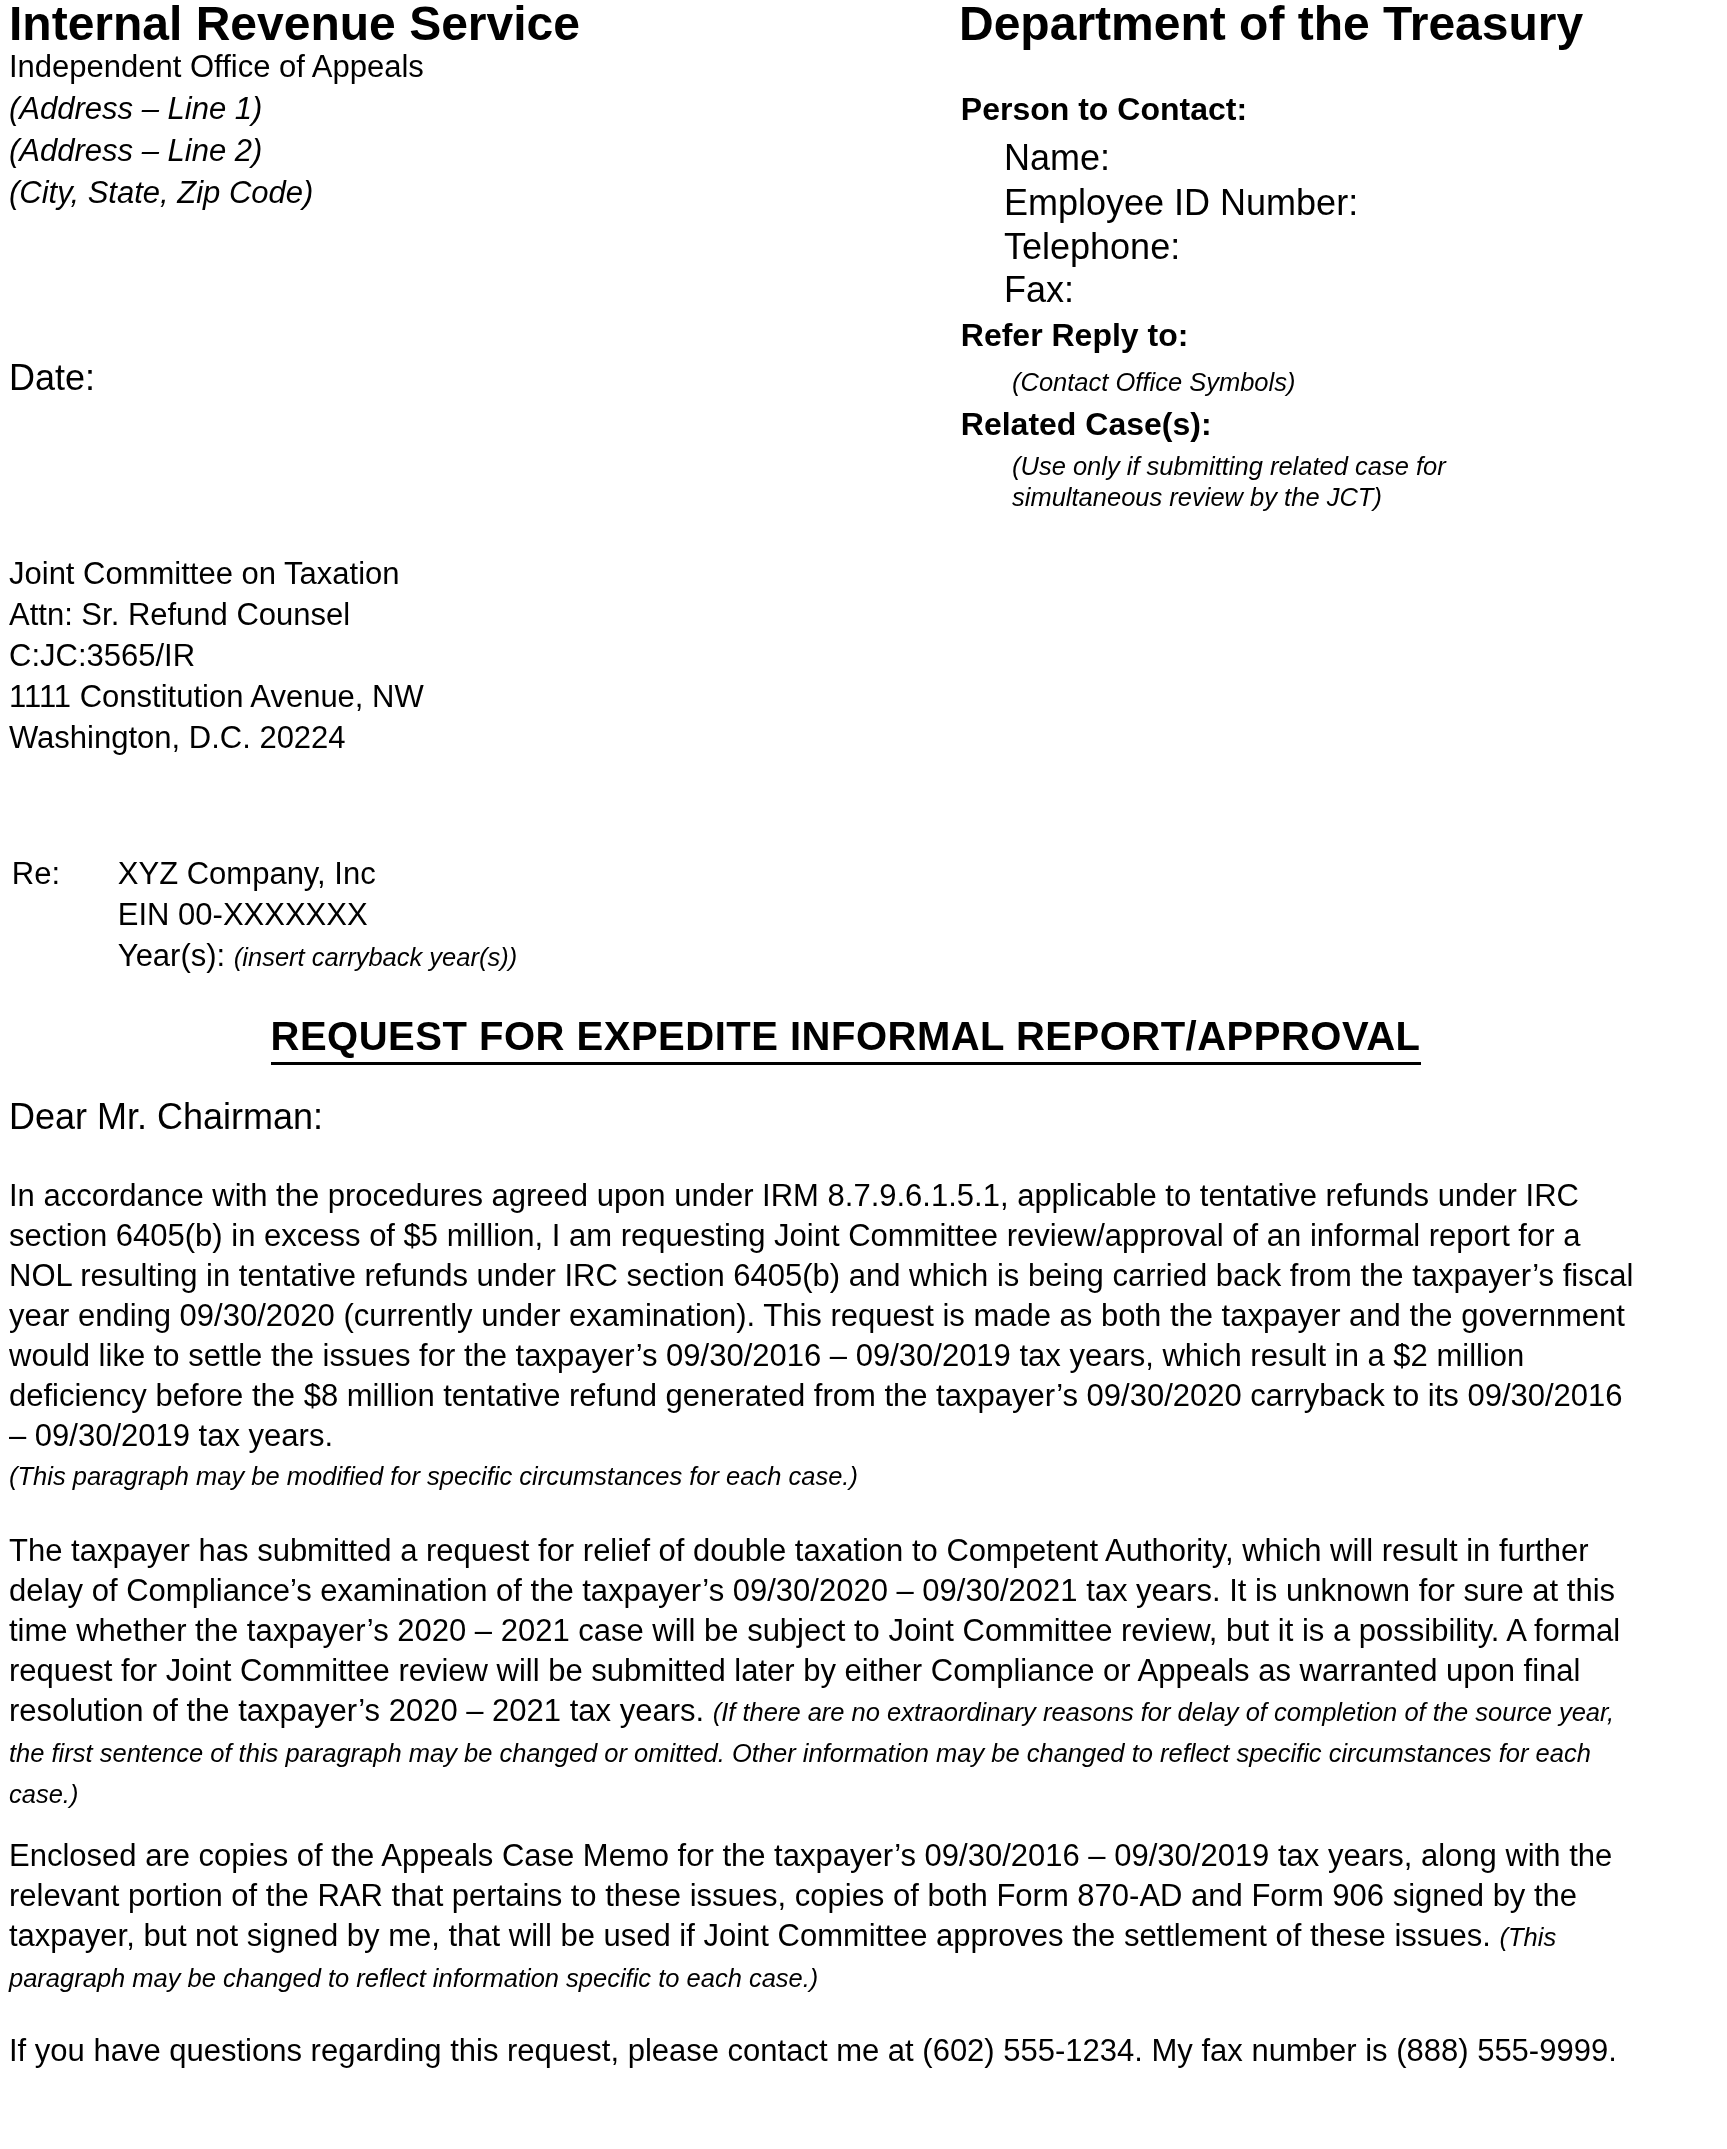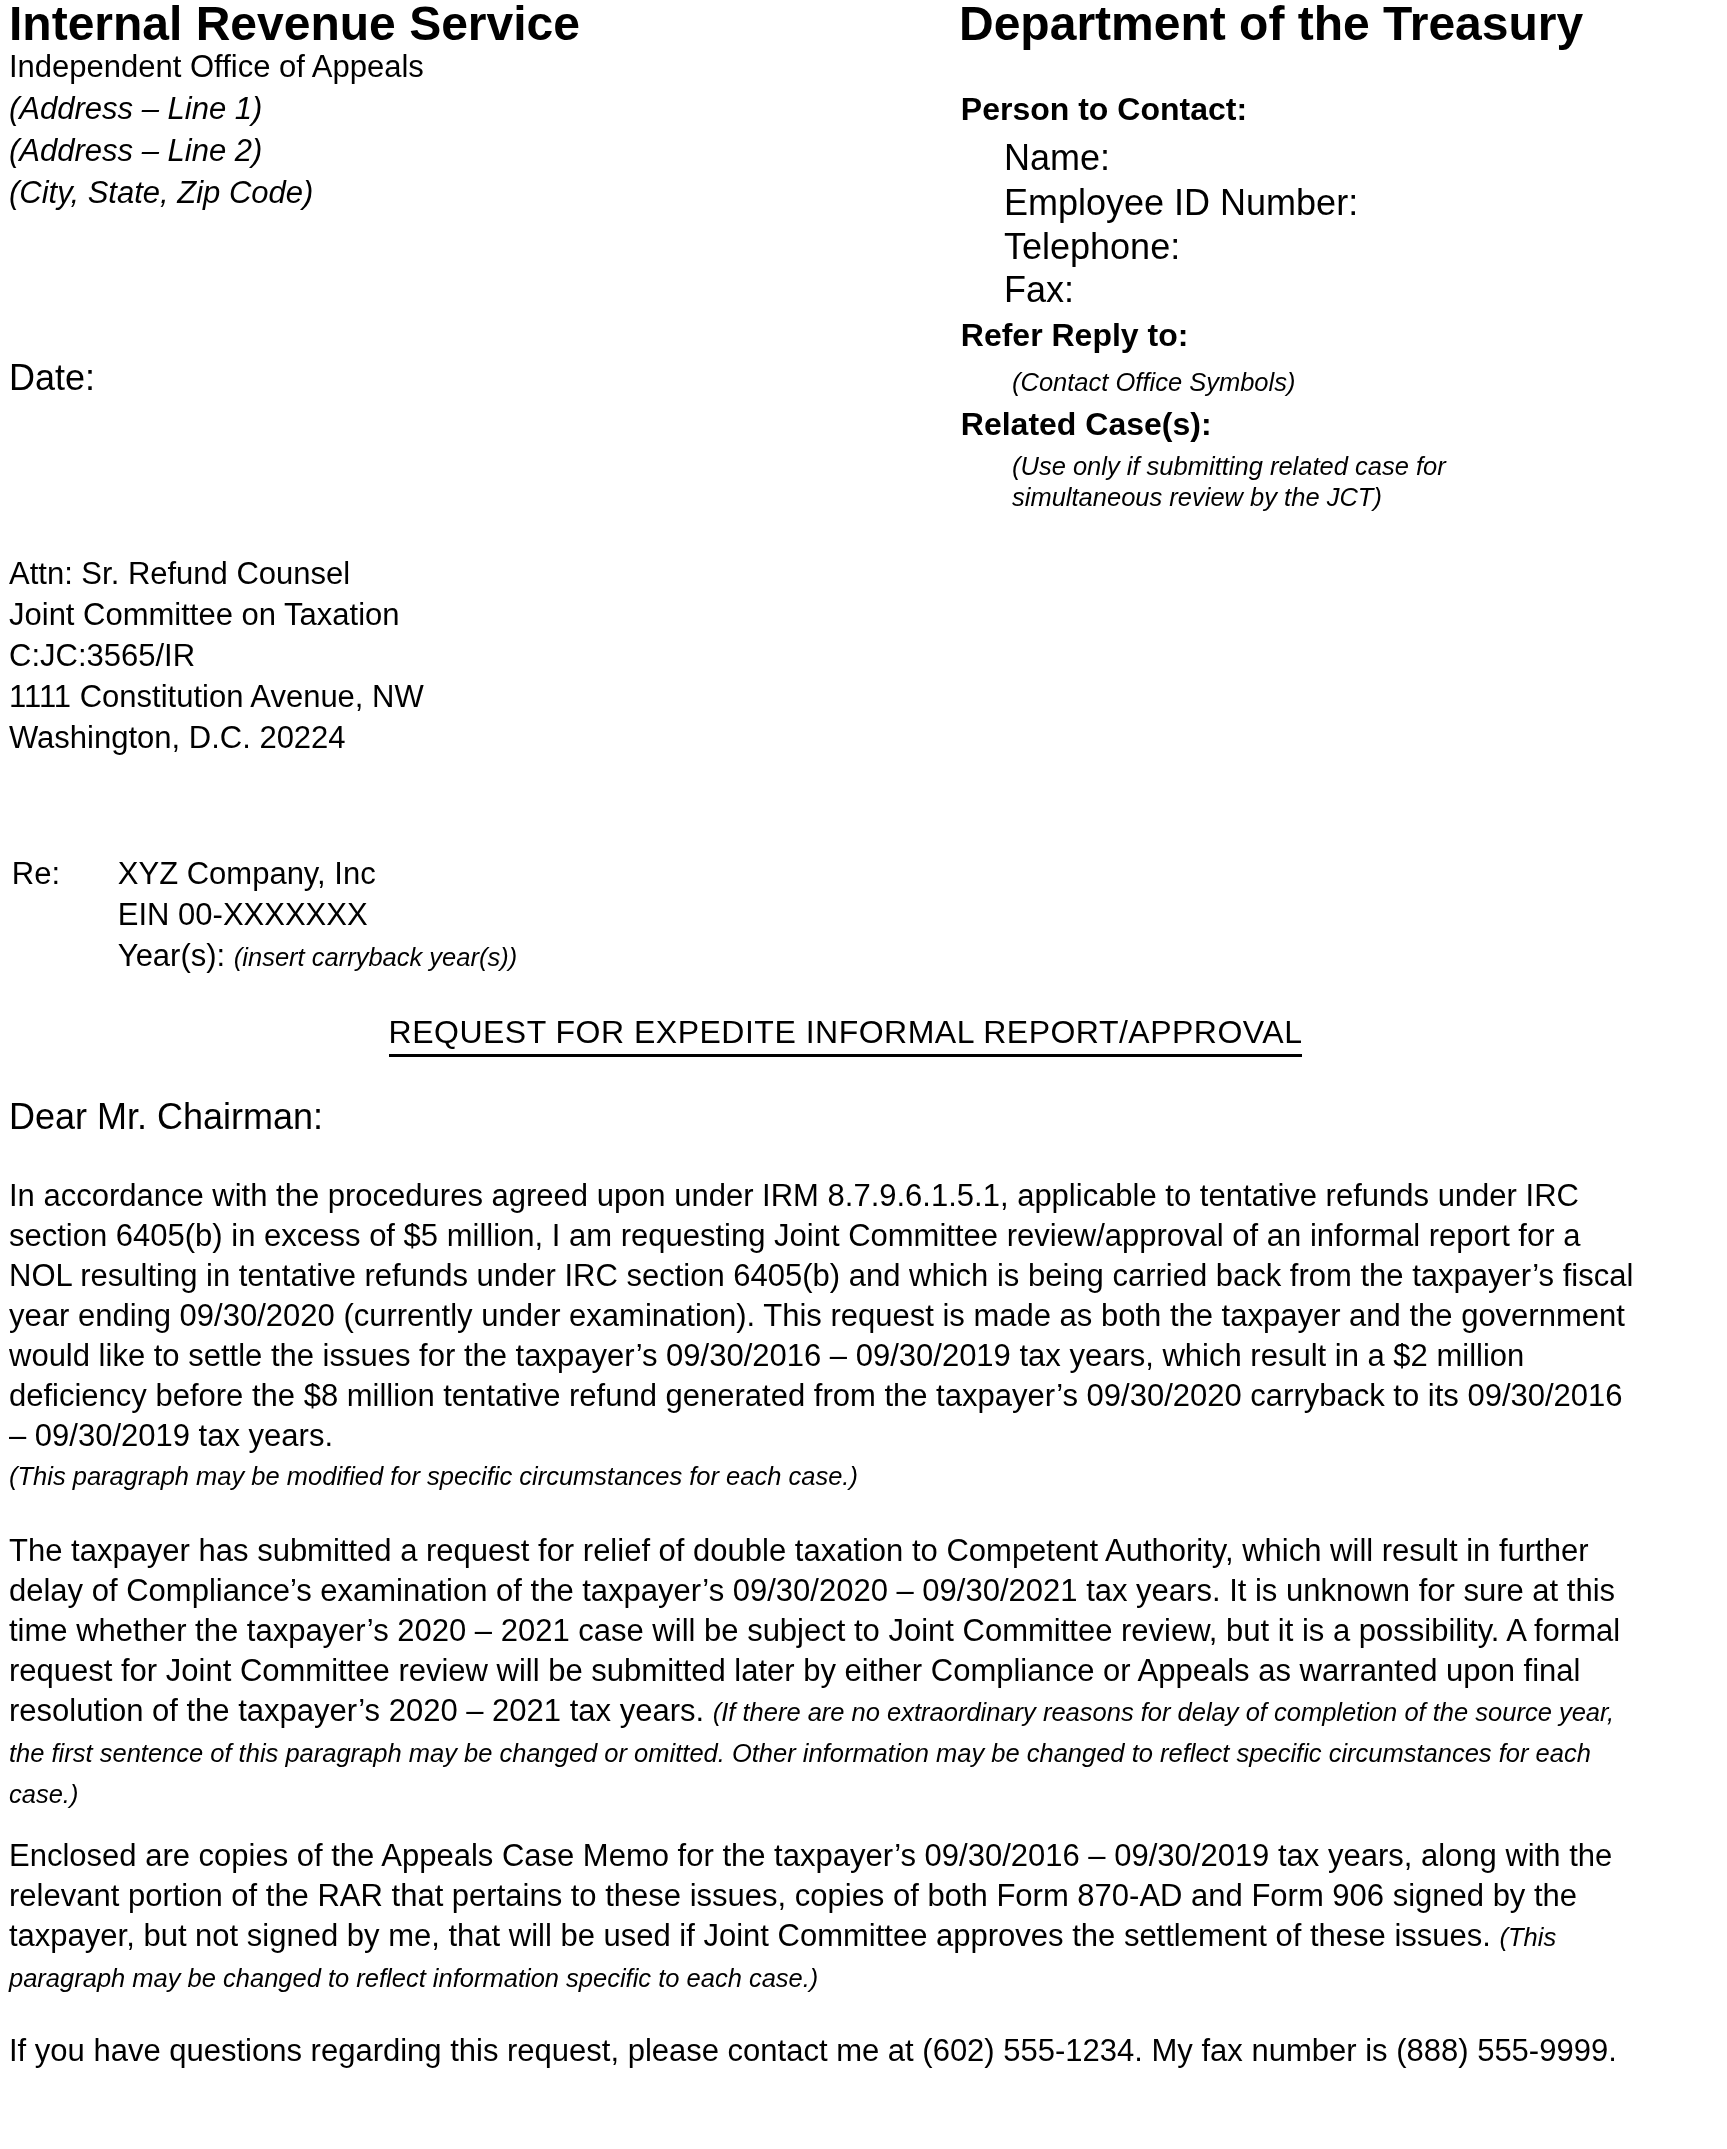--- a/index.html
+++ b/index.html
@@ -20,21 +20,21 @@
   .h-bold { font-size:32px; font-weight:bold; white-space:nowrap; }
   .h-item { font-size:36px; white-space:nowrap; }
   .small-note { font-size:25.5px; font-style:italic; line-height:31px; }
 
   
   .addr-line { font-size:31px; line-height:41px; white-space:nowrap; }
   .re-line   { font-size:31px; line-height:41px; white-space:nowrap; }
   .subject-wrap { width:1691px; text-align:center; }
   .subject {
     display:inline-block;
-    font-size:32px; font-weight:normal;
+    font-size:40px; font-weight:bold;
     border-bottom:3.6px solid #000;
     padding-bottom:2.7px;
     letter-spacing:0.5px;
     white-space:nowrap;
   }
   .body-para { width:1636px; font-size:31px; line-height:40px; }
   .note { font-size:25.5px; font-style:italic; }
   .note-block { display:block; }
 </style>
 </head>
@@ -59,22 +59,22 @@
     <div class="abs h-item" style="left:45px; top:180px;text-align:right;">Employee ID Number:</div>
     <div class="abs h-item" style="left:45px; top:224px;">Telephone:</div>
     <div class="abs h-item" style="left:45px; top:267px;">Fax:</div>
     <div class="abs h-bold" style="left:1.8px; top:315px;">Refer Reply to:</div>
     <div class="abs small-note" style="left:53px; top:365px;">(Contact Office Symbols)</div>
     <div class="abs h-bold" style="left:1.8px; top:404px;">Related Case(s):</div>
     <div class="abs small-note" style="left:53px; top:449px; width:527px;">(Use only if submitting related case for simultaneous review by the JCT)</div>
   </div>
 
   <div class="abs" style="left:9px; top:553px;">
+    <div class="addr-line">Joint Committee on Taxation</div>
     <div class="addr-line">Attn: Sr. Refund Counsel</div>
-    <div class="addr-line">Joint Committee on Taxation</div>
     <div class="addr-line">C:JC:3565/IR</div>
     <div class="addr-line">1111 Constitution Avenue, NW</div>
     <div class="addr-line">Washington, D.C. 20224</div>
   </div>
 
   <div class="abs" style="left:11.8px; top:853px; width:1091px;">
     <div class="abs re-line" style="left:0; top:0;">Re:</div>
     <div class="abs" style="left:106px; top:0;">
       <div class="re-line">XYZ Company, Inc</div>
       <div class="re-line">EIN 00-XXXXXXX</div>

